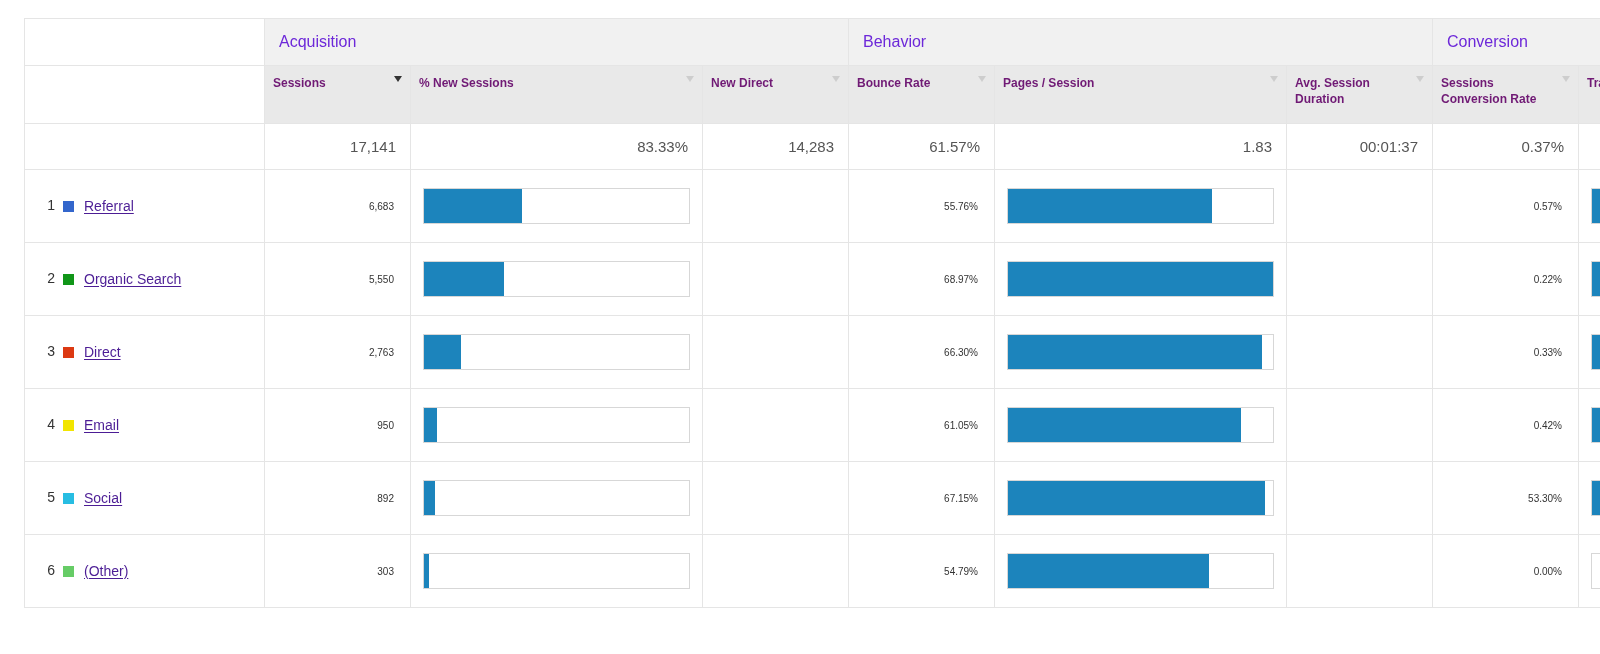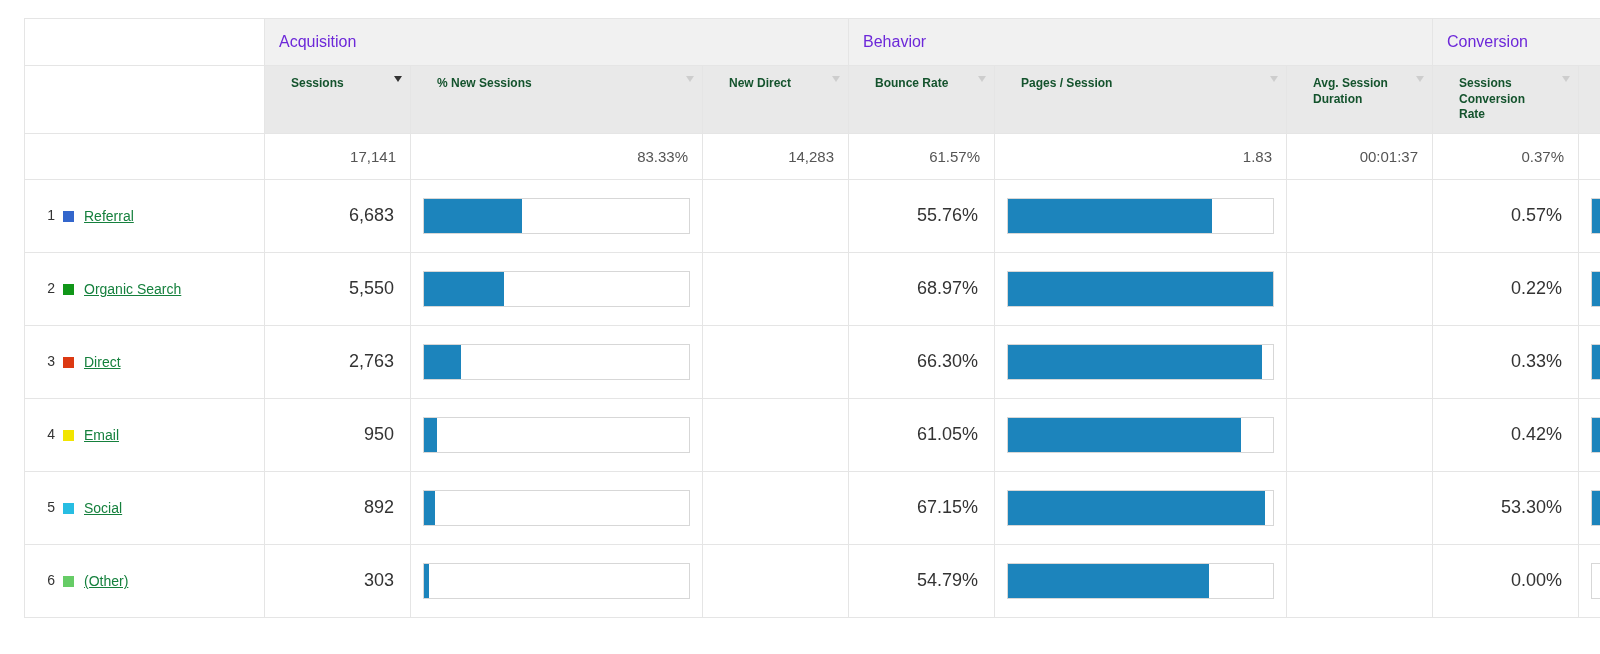--- a/index.html
+++ b/index.html
@@ -31,24 +31,24 @@
     font-size: 16px;
     padding: 14px 14px 14px 14px;
     height: 46px;
   }
   .group-header-row td.blank-cell {
     background: #fff;
     border-left: 1px solid #e5e5e5;
   }
   .col-header-row td {
     background: #e9e9e9;
-    color: #14532d;
+    color: #701a75;
     font-size: 12px;
     font-weight: bold;
-    padding: 10px 26px;
+    padding: 10px 8px;
     position: relative;
     height: 58px;
     vertical-align: top;
     line-height: 1.3;
   }
   .col-header-row td.blank-cell {
     background: #fff;
   }
   .sort-arrow {
     position: absolute;
@@ -89,27 +89,27 @@
     margin-right: 8px;
   }
   .legend-swatch {
     display: inline-block;
     width: 11px;
     height: 11px;
     margin-right: 10px;
     vertical-align: middle;
   }
   .row-name {
-    color: #15803d;
+    color: #4c1d95;
     vertical-align: middle;
   }
   .num-cell {
     text-align: right;
     color: #333;
-    font-size: 18px;
+    font-size: 10px;
     padding-right: 16px !important;
     margin-left: 48px;
   }
   .bar-cell {
     padding: 0 !important;
   }
   .bar-outer {
     margin: 18px 12px;
     height: 34px;
     border: 1px solid #d7d7d7;

